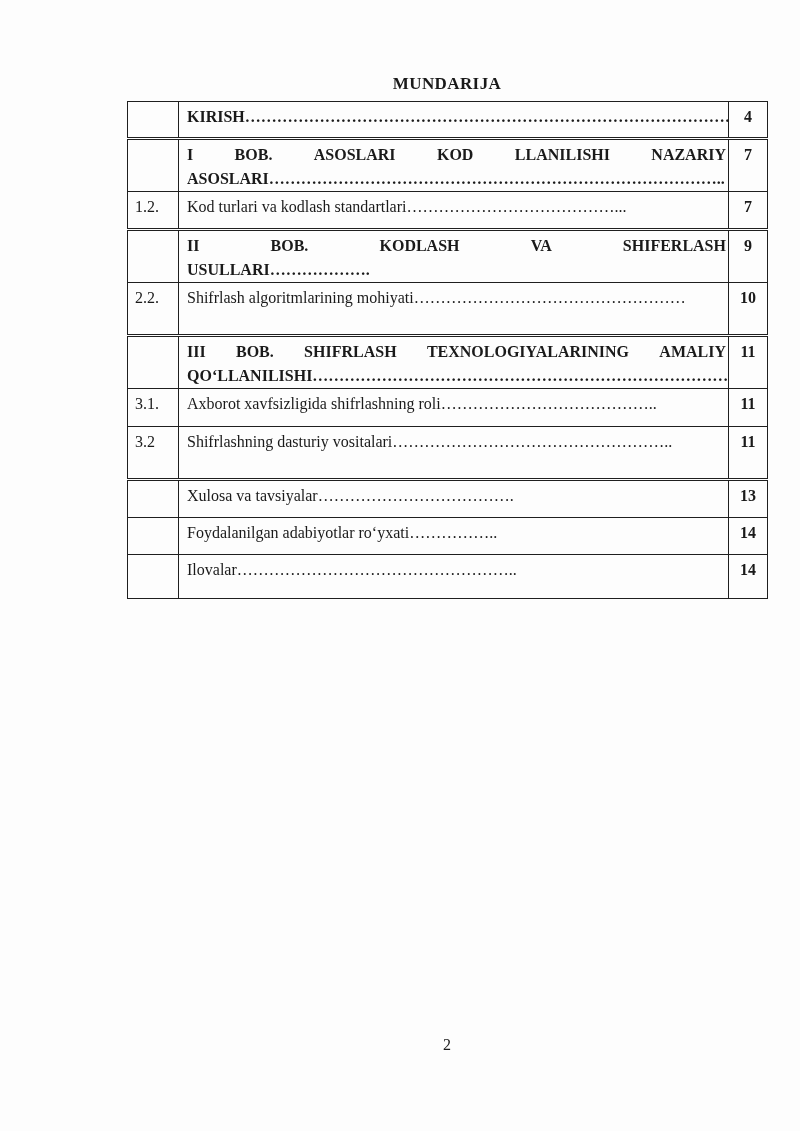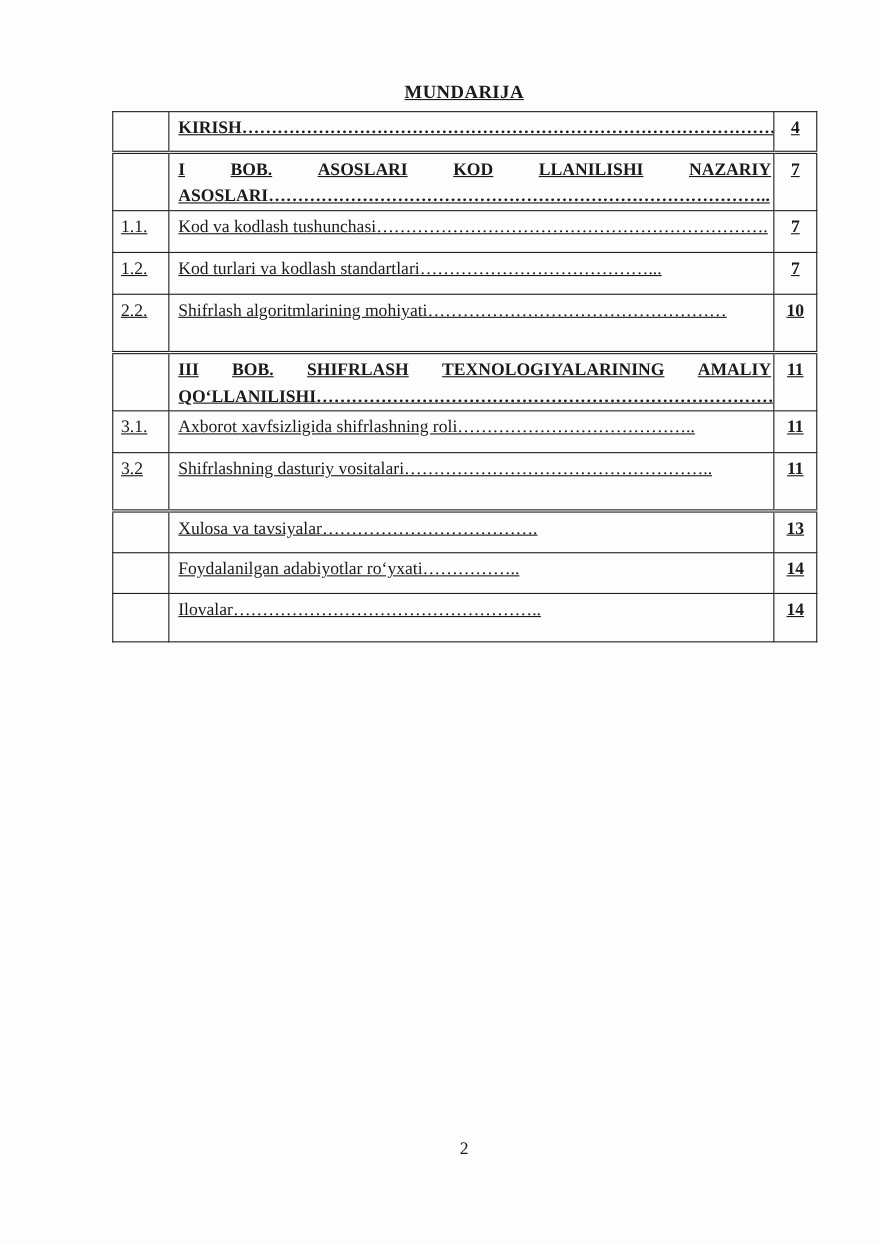--- a/index.html
+++ b/index.html
@@ -10,24 +10,23 @@
     width: 800px;
     height: 1131px;
     background: #fdfdfd;
     font-family: "Liberation Serif", "DejaVu Serif", serif;
     color: #1a1a1a;
     position: relative;
     overflow: hidden;
   }
   .content {
     position: absolute;
-    left: 102px;
+    left: 127px;
     top: 0;
     width: 640px;
-    text-decoration: underline;
   }
   .doc-title {
     margin-top: 74px;
     margin-bottom: 7px;
     text-align: center;
     font-weight: bold;
     font-size: 17px;
     letter-spacing: 0.4px;
   }
   table.toc {
@@ -120,32 +119,39 @@
               <span>ASOSLARI</span>
               <span>KOD</span>
               <span>LLANILISHI</span>
               <span>NAZARIY</span>
             </div>
             <div class="tline">ASOSLARI…………………………………………………………………………..</div>
           </td>
           <td class="c-page">7</td>
         </tr>
         <tr>
-          <td class="c-num">1.1.</td>
-          <td class="c-title">
-            <div class="tline">Kod va kodlash tushunchasi………………………………………………………….</div>
+          <td class="c-num">1.2.</td>
+          <td class="c-title">
+            <div class="tline">Kod turlari va kodlash standartlari…………………………………...</div>
           </td>
           <td class="c-page">7</td>
         </tr>
-        <tr>
-          <td class="c-num">1.2.</td>
-          <td class="c-title">
-            <div class="tline">Kod turlari va kodlash standartlari…………………………………...</div>
-          </td>
-          <td class="c-page">7</td>
+        <tr class="section-start bold">
+          <td class="c-num"></td>
+          <td class="c-title">
+            <div class="jline">
+              <span>II</span>
+              <span>BOB.</span>
+              <span>KODLASH</span>
+              <span>VA</span>
+              <span>SHIFERLASH</span>
+            </div>
+            <div class="tline">USULLARI……………….</div>
+          </td>
+          <td class="c-page">9</td>
         </tr>
         <tr>
           <td class="c-num">2.2.</td>
           <td class="c-title">
             <div class="tline">Shifrlash algoritmlarining mohiyati……………………………………………</div>
           </td>
           <td class="c-page">10</td>
         </tr>
         <tr class="section-start bold">
           <td class="c-num"></td>

